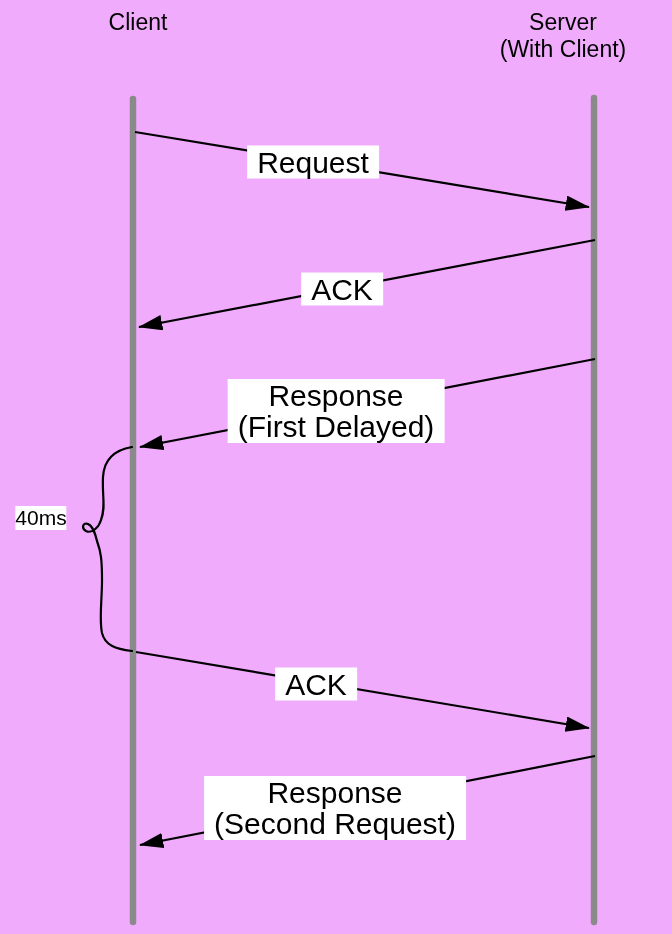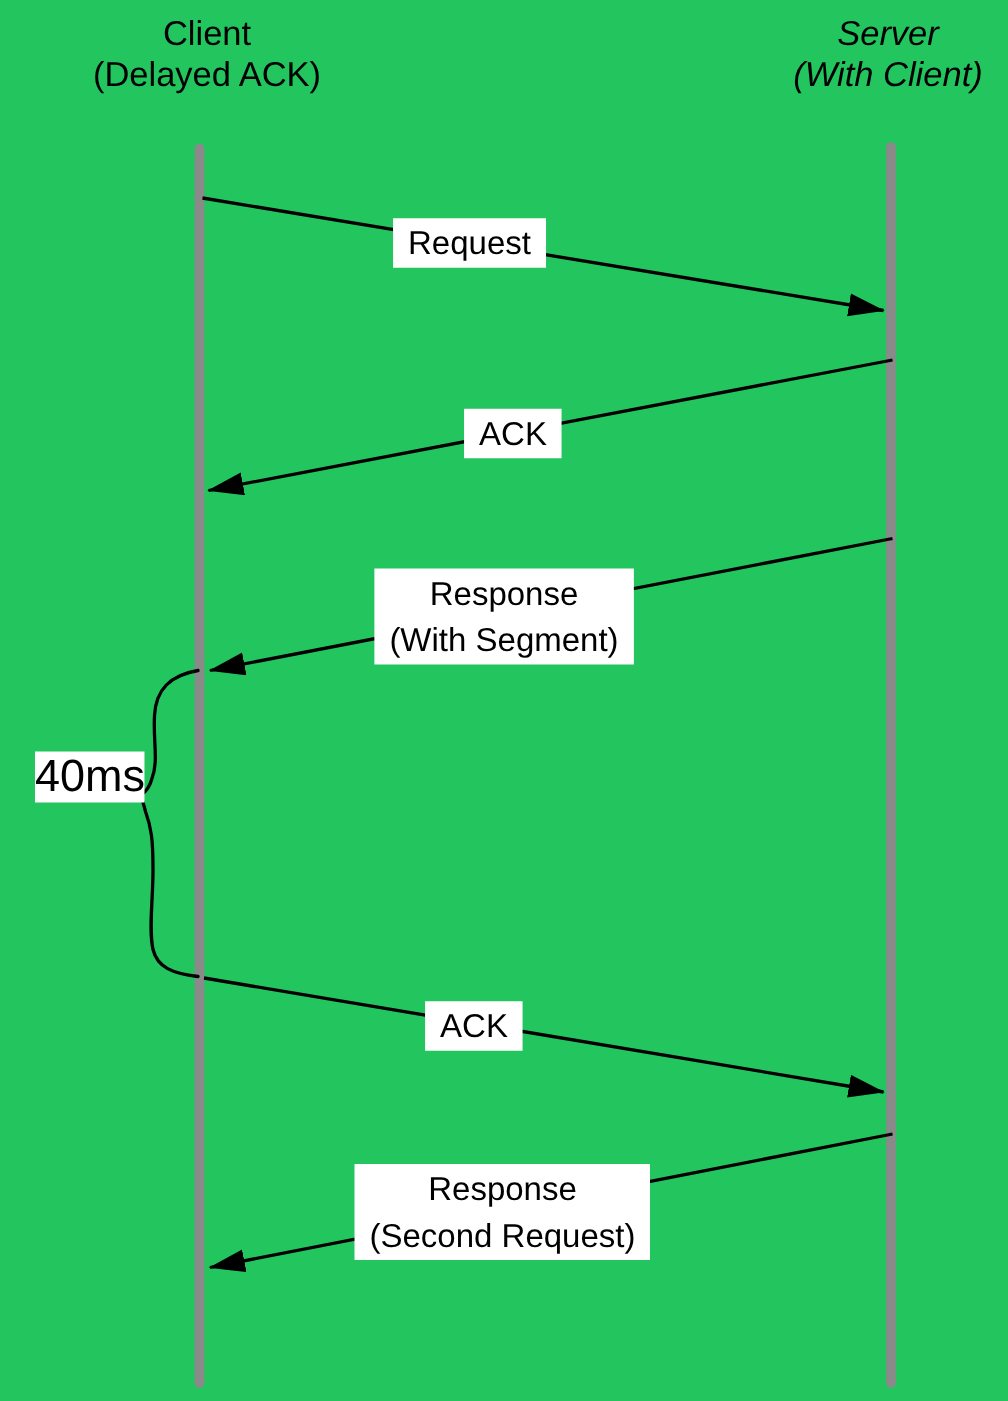--- a/index.html
+++ b/index.html
@@ -5,21 +5,21 @@
   html, body {
     margin: 0;
     padding: 0;
     background: #ffffff;
     font-family: "Liberation Sans", sans-serif;
   }
   .canvas {
     position: relative;
     width: 672px;
     height: 934px;
-    background: #22c55e;
+    background: #f0abfc;
     overflow: hidden;
     color: #000000;
   }
   .canvas svg {
     position: absolute;
     left: 0;
     top: 0;
   }
   .actor-title {
     position: absolute;
@@ -28,34 +28,33 @@
     font-size: 23px;
     line-height: 27px;
     white-space: nowrap;
     color: #000000;
   }
   .msg-label {
     position: absolute;
     transform: translate(-50%, -50%);
     background: #ffffff;
     padding: 1px 10px;
-    font-size: 22px;
+    font-size: 30px;
     line-height: 31px;
     text-align: center;
     white-space: nowrap;
     color: #000000;
   }
   .annotation-label {
     position: absolute;
     transform: translate(-50%, -50%);
     background: #ffffff;
-    font-size: 30px;
+    font-size: 21px;
     white-space: nowrap;
     color: #000000;
-    margin-left: 19px;
   }
 </style>
 </head>
 <body>
 
 <div class="canvas">
 
   <svg width="672" height="934" viewBox="0 0 672 934">
     <defs>
       <marker id="arrowhead" markerUnits="strokeWidth" markerWidth="12" markerHeight="8" refX="10.6" refY="3.5" orient="auto">
@@ -78,38 +77,37 @@
              C 99 527, 92 534, 86 531
              C 81 528, 83 522, 88 524
              C 93 526, 95 533, 97 541
              C 101 552, 102 560, 102 580
              C 102 601, 99 619, 102 633
              C 105 645, 115 649, 132 651" fill="none" stroke="#000000" stroke-width="2.2" stroke-linecap="round"></path>
   </svg>
 
   <div class="actor-title" style="left:138px; top:9px;">
     <div>Client</div>
-    <div>(Delayed ACK)</div>
   </div>
-  <div class="actor-title" style="left:592px; top:9px;font-style:italic;">
+  <div class="actor-title" style="left:563px; top:9px;">
     <div>Server</div>
     <div>(With Client)</div>
   </div>
 
   <div class="msg-label" style="left:313px; top:162px;">
     <div>Request</div>
   </div>
 
   <div class="msg-label" style="left:342px; top:289px;">
     <div>ACK</div>
   </div>
 
   <div class="msg-label" style="left:336px; top:411px;">
     <div>Response</div>
-    <div>(With Segment)</div>
+    <div>(First Delayed)</div>
   </div>
 
   <div class="msg-label" style="left:316px; top:684px;">
     <div>ACK</div>
   </div>
 
   <div class="msg-label" style="left:335px; top:808px;">
     <div>Response</div>
     <div>(Second Request)</div>
   </div>

